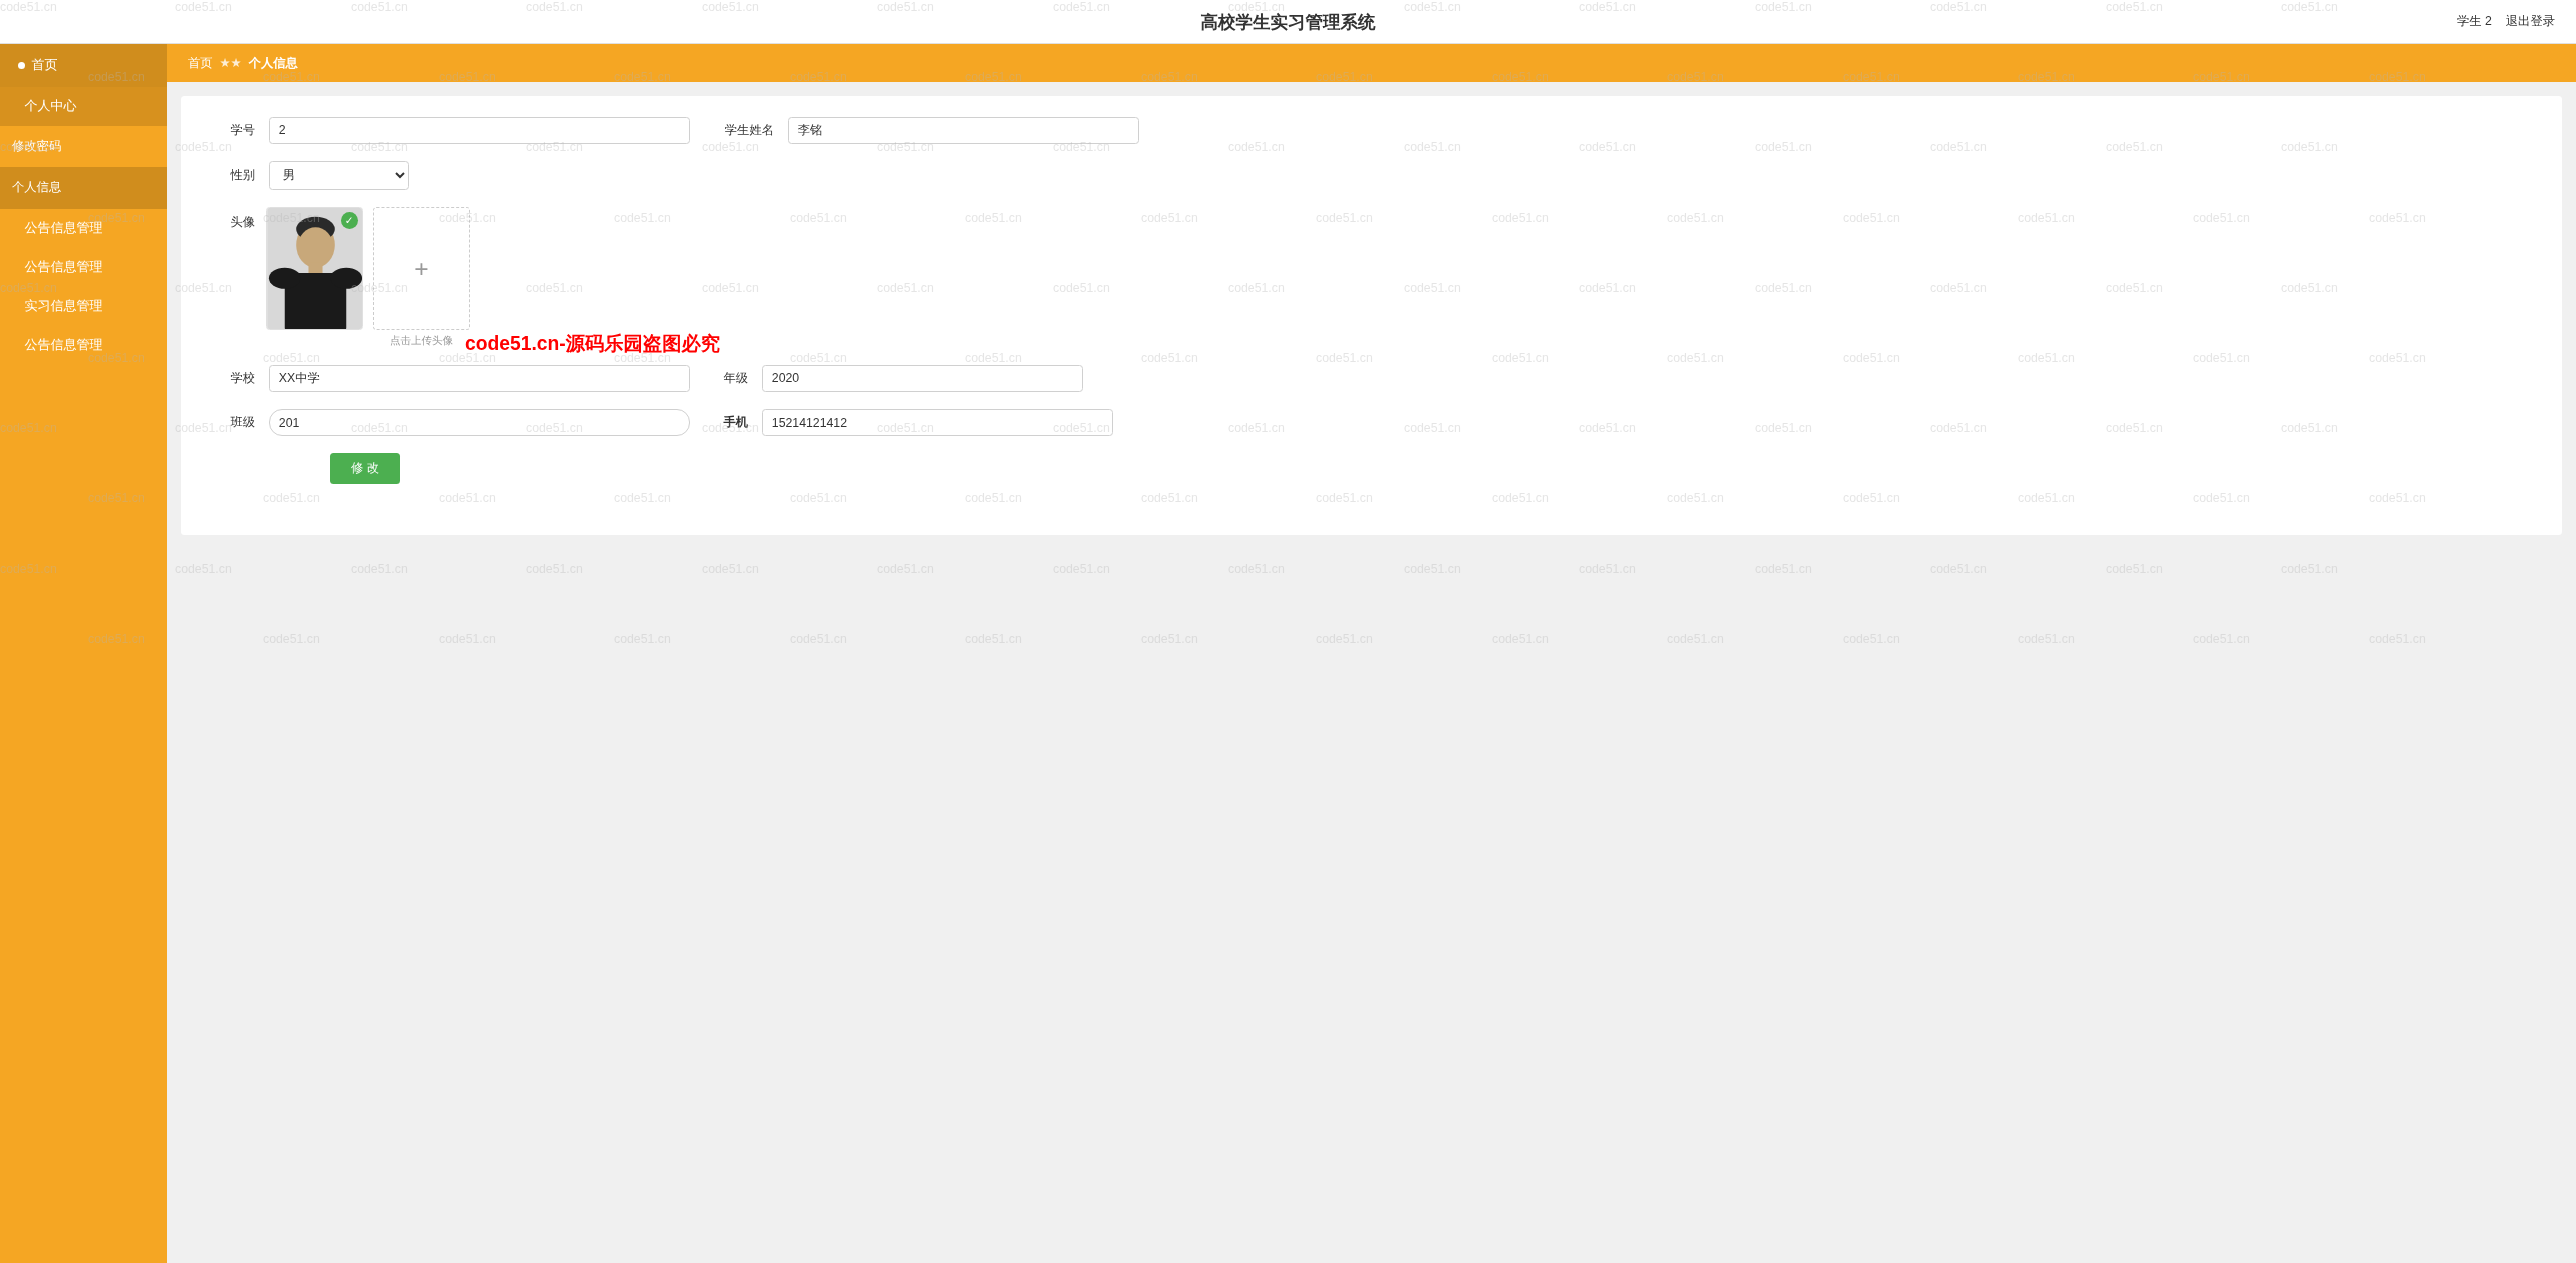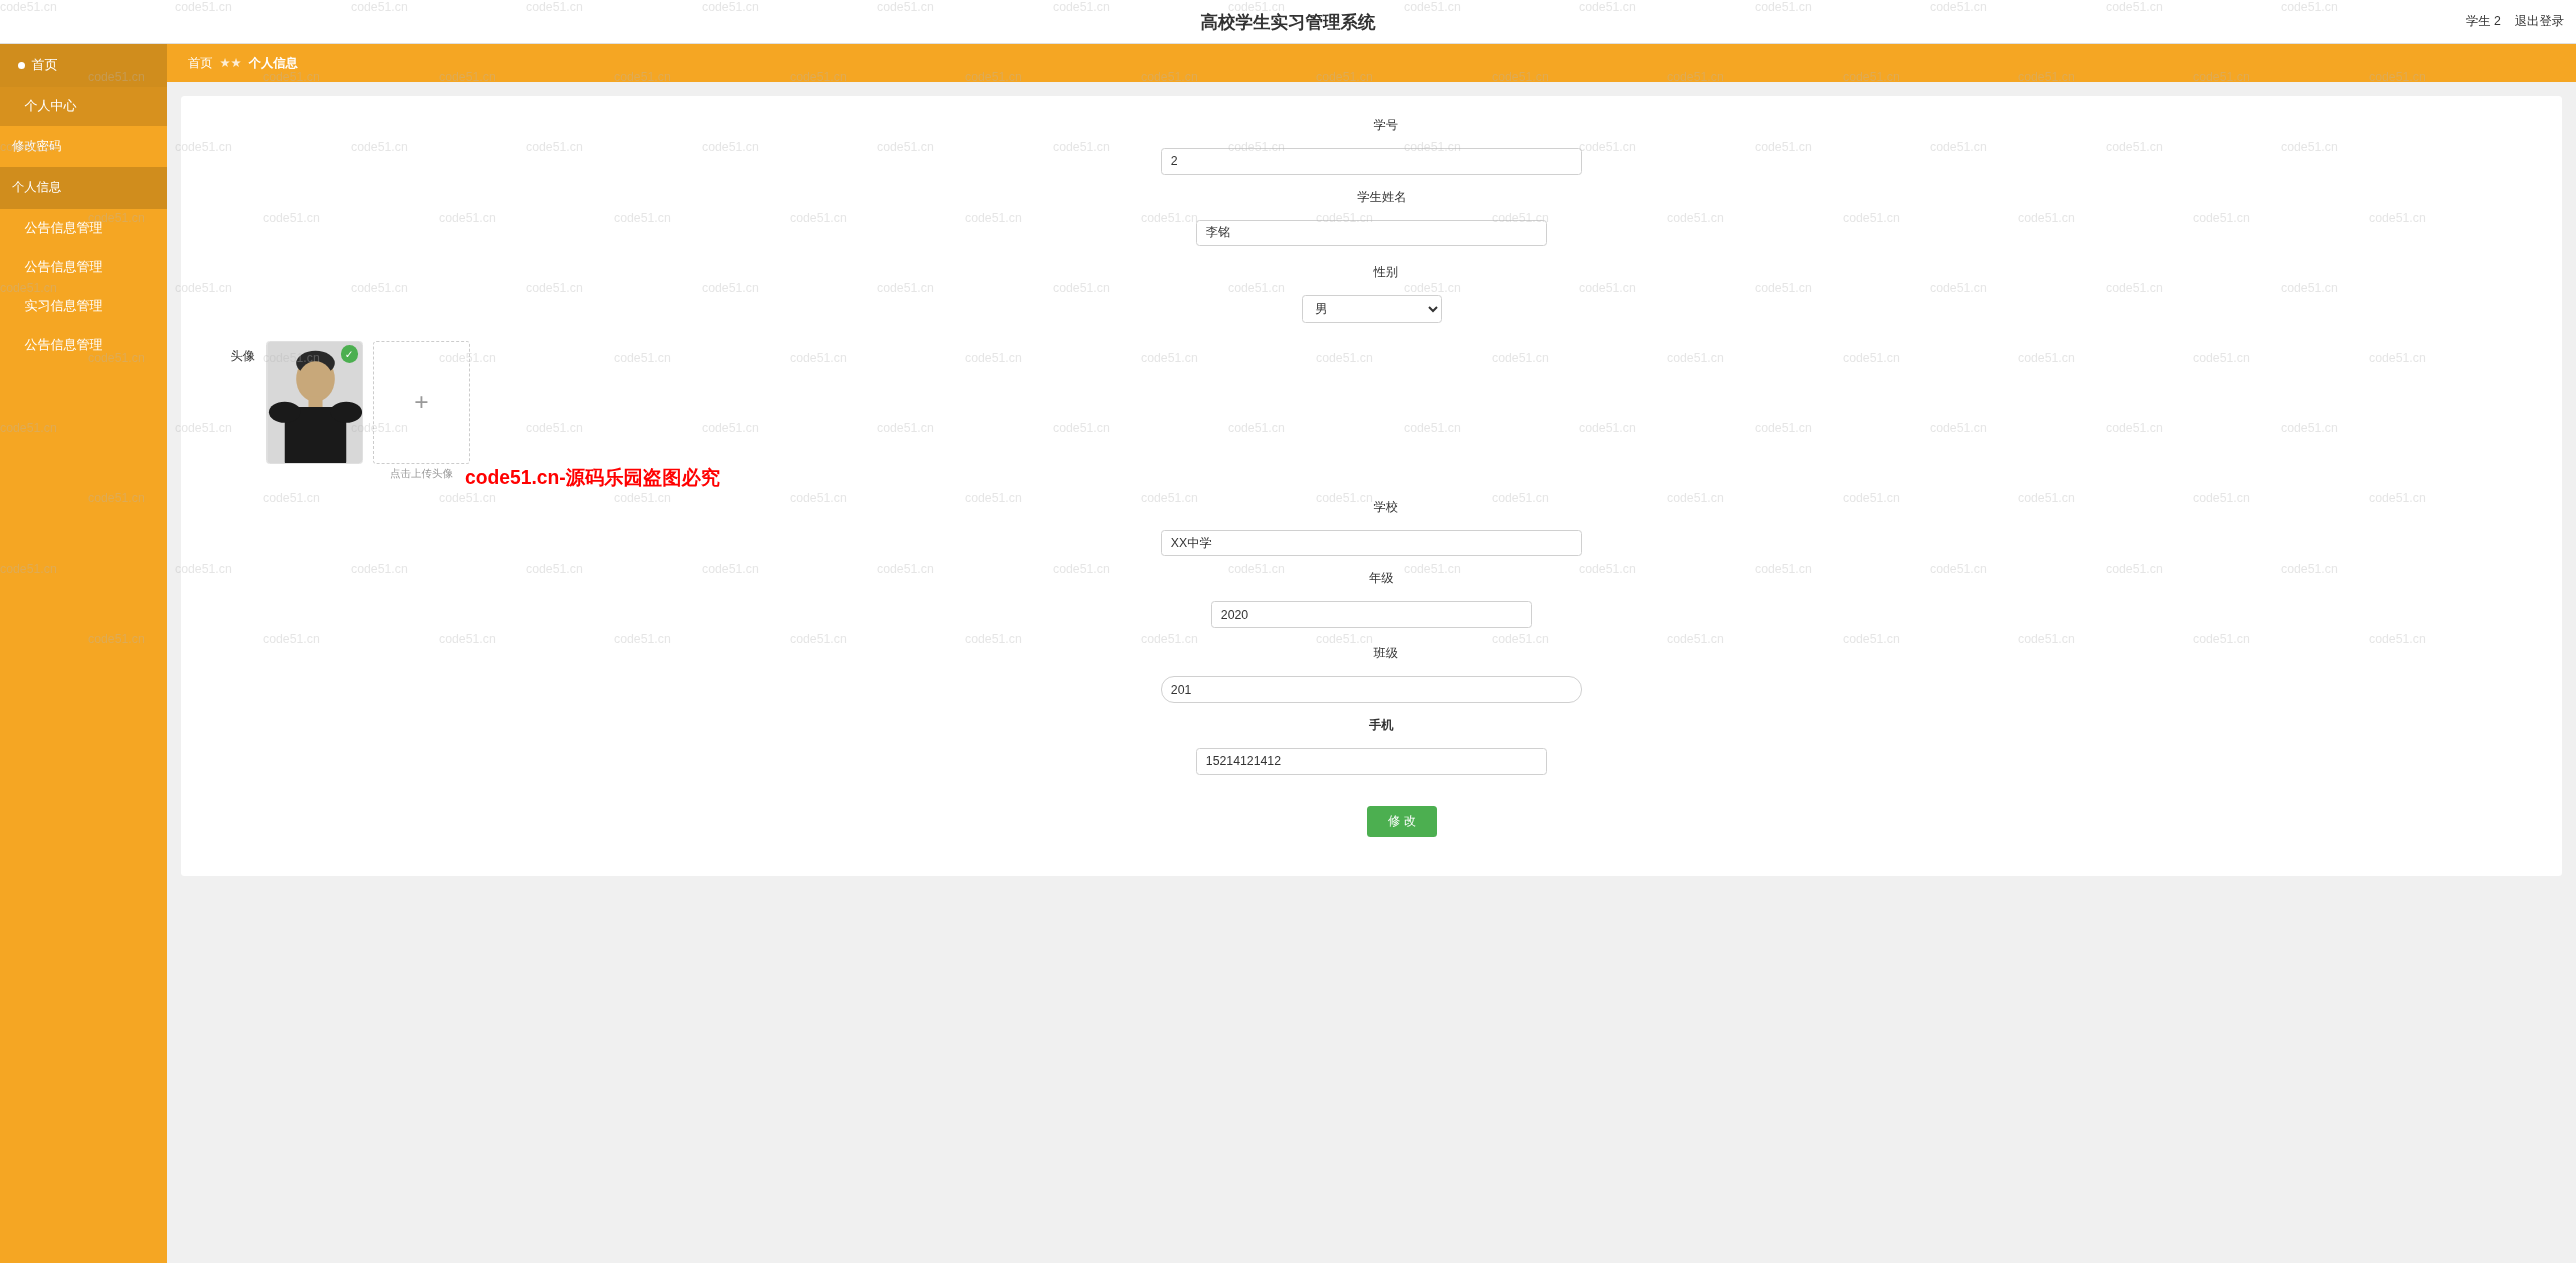--- a/index.html
+++ b/index.html
@@ -23,21 +23,21 @@
       border-bottom: 0.9px solid #e0e0e0;
       z-index: 10;
     }
     .top-header-title {
       font-size: 17.5px;
       font-weight: bold;
       color: #333;
     }
     .top-header-right {
       position: absolute;
-      right: 12px;
+      right: 21px;
       display: flex;
       gap: 14px;
       align-items: center;
     }
     .top-header-right span {
       font-size: 12.3px;
       color: #333;
       cursor: pointer;
     }
     .top-header-right span:last-child {
@@ -122,21 +122,20 @@
       border-radius: 3.5px;
       min-height: 439px;
     }
 
     
     .form-row {
       display: flex;
       align-items: center;
       margin-bottom: 17.5px;
       gap: 14px;
-      flex-direction: column;
     }
     .form-row label {
       font-size: 12.3px;
       color: #333;
       min-width: 53px;
       text-align: right;
     }
     .form-input {
       border: 0.9px solid #d0d0d0;
       padding: 5.3px 8.8px;

